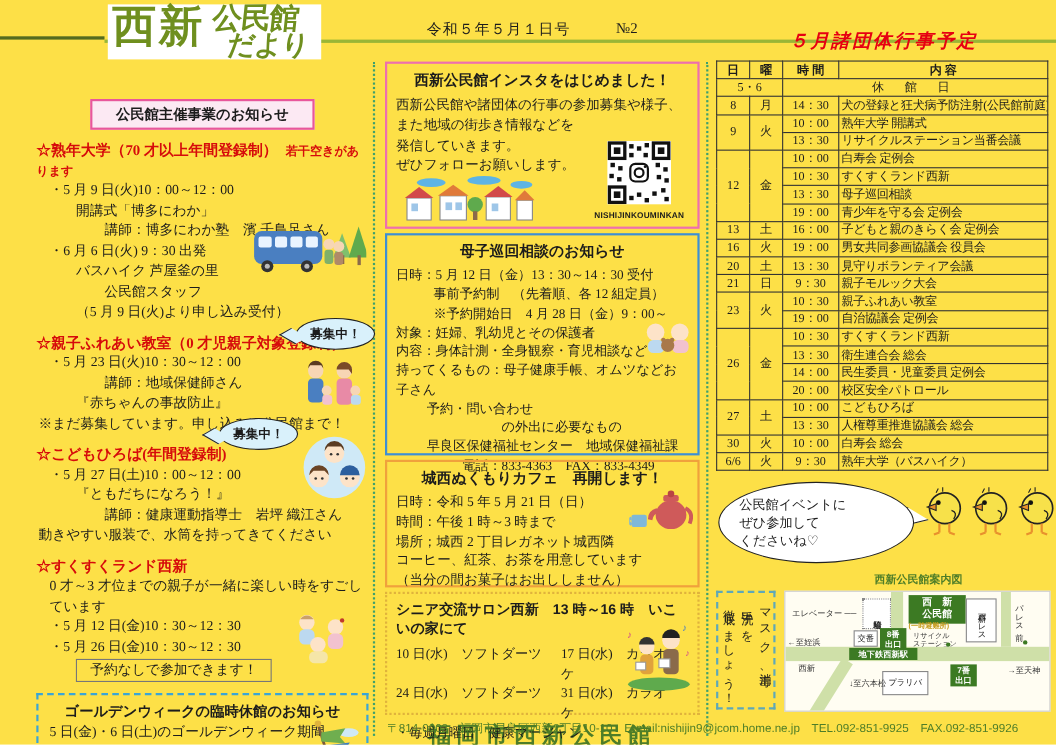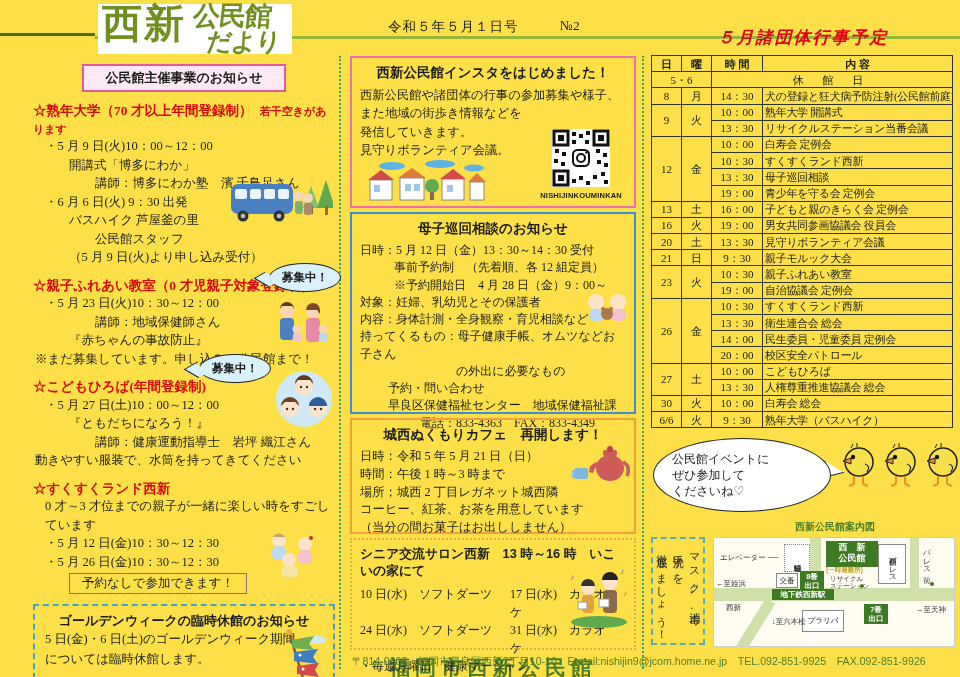--- a/index.html
+++ b/index.html
@@ -18,21 +18,21 @@
   .issue-no{position:absolute;left:560px;top:18px;font-size:13.5px;}
 
   
   .divider{position:absolute;top:56px;bottom:8px;width:0;border-left:2px dotted #3da06d;}
   .div1{left:339px;} .div2{left:642px;}
   .col-left{position:absolute;left:33px;top:58px;width:302px;}
   .col-mid{position:absolute;left:350px;top:56px;width:286px;}
   .col-right{position:absolute;left:651px;top:26px;width:304px;}
 
   
-  .pink-label{width:196px;margin:6px auto 10px;border:2px solid #e8579b;background:#fce9f3;text-align:center;font-family:"Liberation Sans","DejaVu Sans",sans-serif;font-weight:bold;font-size:13px;padding:3px 2px;}
+  .pink-label{width:196px;margin:32px auto 10px;border:2px solid #e8579b;background:#fce9f3;text-align:center;font-family:"Liberation Sans","DejaVu Sans",sans-serif;font-weight:bold;font-size:13px;padding:3px 2px;}
   .sec{position:relative;margin-bottom:10px;}
   .sec-head{color:#d60b0b;font-weight:bold;font-size:13.5px;line-height:1.3;}
   .sec-head .small-note{font-size:11px;margin-left:4px;}
   .ln{font-size:12.5px;line-height:1.48;}
   .ind0{padding-left:2px;} .ind1{padding-left:12px;} .ind2{padding-left:36px;} .ind3{padding-left:62px;}
   .boxed-note{display:inline-block;border:1px solid #777;padding:1px 12px;margin:2px 0 0 36px;font-size:12.5px;}
   .badge{position:absolute;background:#d9f1fb;border:1.5px solid #222;border-radius:50%;padding:6px 12px;font-size:11.5px;font-weight:bold;z-index:3;}
   .badge::after{content:"";position:absolute;left:-12px;bottom:6px;width:16px;height:10px;background:#d9f1fb;border-left:1.5px solid #222;border-bottom:1.5px solid #222;transform:rotate(30deg) skewX(-30deg);}
   .illus{position:absolute;z-index:1;}
   .gw-box{position:relative;border:2px dashed #3aa5d6;padding:6px 10px 8px;margin:10px 0 8px;}
@@ -221,21 +221,21 @@
 
   </div>
 
   <div class="col-mid">
 
     <div class="mbox insta">
       <div class="mbox-title">西新公民館インスタをはじめました！</div>
       <div class="ln">西新公民館や諸団体の行事の参加募集や様子、</div>
       <div class="ln">また地域の街歩き情報などを</div>
       <div class="ln">発信していきます。</div>
-      <div class="ln">見守りボランティア会議。</div>
+      <div class="ln">ぜひフォローお願いします。</div>
       <svg class="illus" style="left:14px;bottom:4px;" width="120" height="42">
         <ellipse cx="26" cy="6" rx="13" ry="4" fill="#5db4e4"></ellipse>
           <ellipse cx="74" cy="4" rx="15" ry="4" fill="#5db4e4"></ellipse>
           <ellipse cx="108" cy="8" rx="10" ry="3.5" fill="#5db4e4"></ellipse>
         <rect x="4" y="20" width="22" height="20" fill="#fff" stroke="#888"></rect>
           <polygon points="2,20 15,10 28,20" fill="#d24a4a"></polygon>
           <rect x="8" y="25" width="6" height="7" fill="#9ec6e8"></rect>
         <rect x="34" y="18" width="24" height="22" fill="#fff" stroke="#888"></rect>
           <polygon points="32,18 46,8 60,18" fill="#e07a3a"></polygon>
           <rect x="39" y="24" width="6" height="7" fill="#9ec6e8"></rect>
@@ -290,22 +290,22 @@
     </div>
 
     <div class="mbox boshi">
       <div class="mbox-title">母子巡回相談のお知らせ</div>
       <div class="ln">日時：5 月 12 日（金）13：30～14：30 受付</div>
       <div class="ln" style="padding-left:34px;">事前予約制　（先着順、各 12 組定員）</div>
       <div class="ln" style="padding-left:34px;">※予約開始日　4 月 28 日（金）9：00～</div>
       <div class="ln">対象：妊婦、乳幼児とその保護者</div>
       <div class="ln">内容：身体計測・全身観察・育児相談など</div>
       <div class="ln">持ってくるもの：母子健康手帳、オムツなどお子さん</div>
+      <div class="ln" style="padding-left:28px;">予約・問い合わせ</div>
       <div class="ln" style="padding-left:96px;">の外出に必要なもの</div>
-      <div class="ln" style="padding-left:28px;">予約・問い合わせ</div>
       <div class="ln" style="padding-left:28px;">早良区保健福祉センター　地域保健福祉課</div>
       <div class="ln" style="padding-left:60px;">電話：833-4363　FAX：833-4349</div>
       <svg class="illus" style="right:2px;top:76px;" width="52" height="34">
         <circle cx="16" cy="12" r="8" fill="#fde3c8"></circle>
           <rect x="9" y="19" width="15" height="12" rx="5" fill="#bcd9f0"></rect>
         <circle cx="38" cy="12" r="8" fill="#fde3c8"></circle>
           <rect x="31" y="19" width="15" height="12" rx="5" fill="#f2c2cf"></rect>
         <circle cx="27" cy="24" r="6" fill="#a9794a"></circle>
           <circle cx="23" cy="19" r="2" fill="#a9794a"></circle>
           <circle cx="31" cy="19" r="2" fill="#a9794a"></circle>

